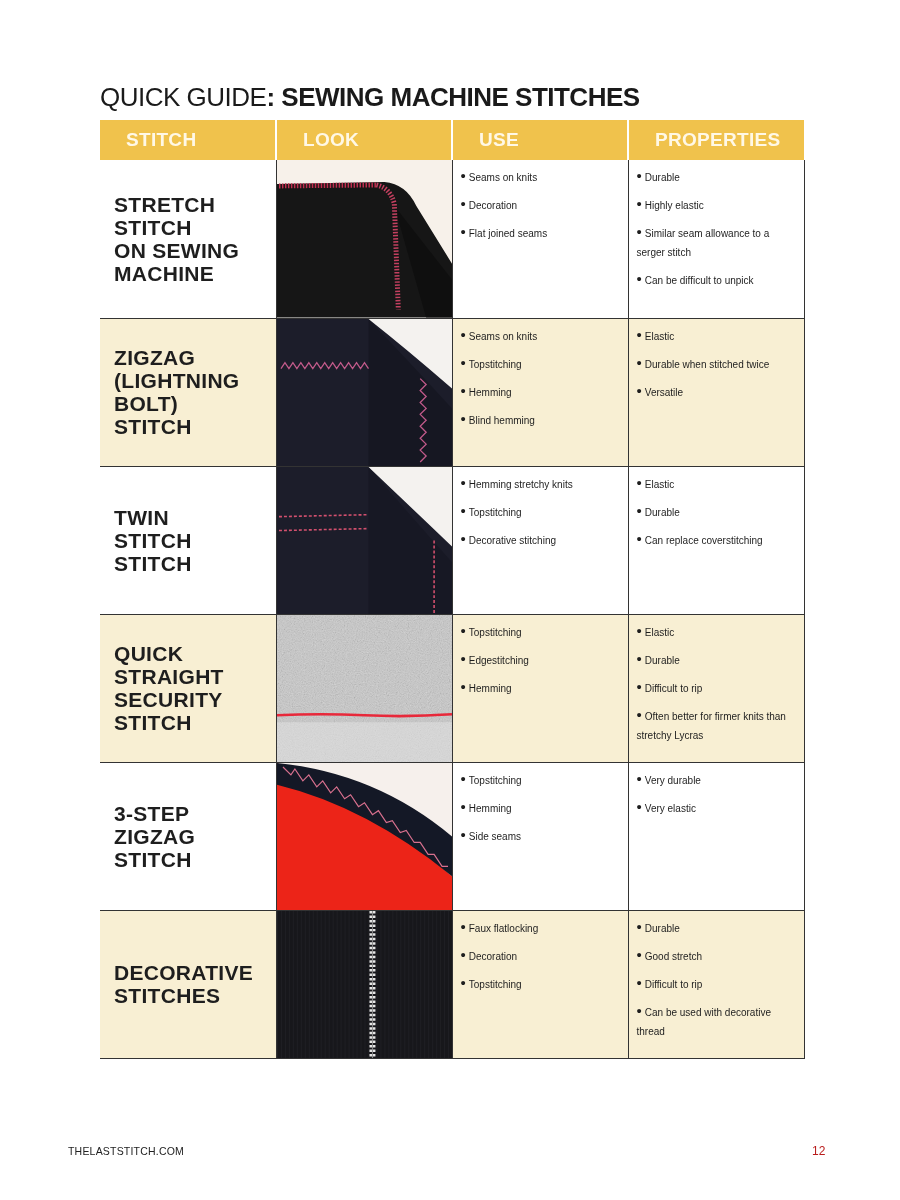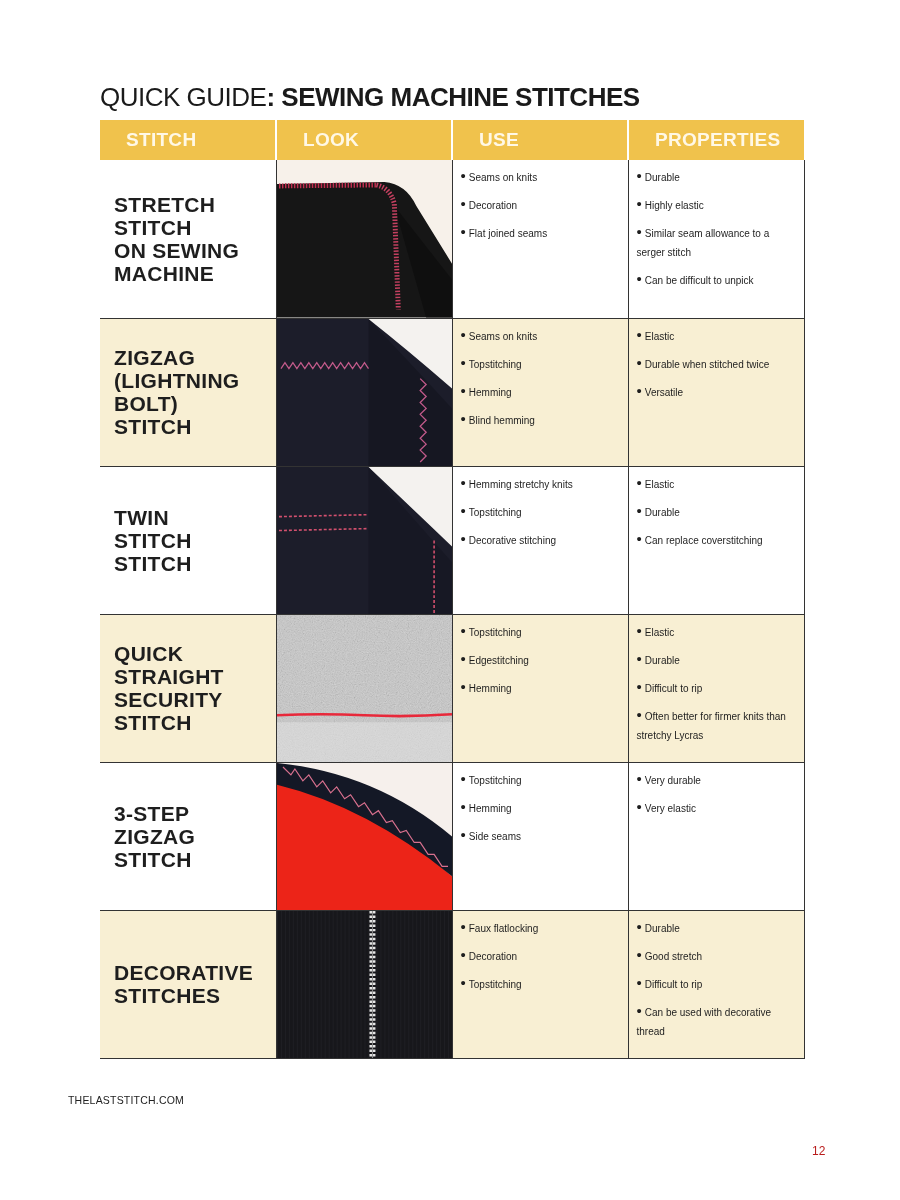--- a/index.html
+++ b/index.html
@@ -48,21 +48,21 @@
   tbody td.look { padding: 0; position: relative; overflow: hidden; }
   tbody td.list { padding: 6px 6px 4px 8px; }
   ul.bul { list-style: none; }
   ul.bul li { margin-bottom: 7px; position: relative; padding-left: 0; }
   ul.bul li::before { content: "\2022"; margin-right: 3px; font-size: 15px; }
 
   .swatch { position: absolute; inset: 0; }
   .swatch svg { width: 100%; height: 100%; display: block; }
 
   .footer-site {
-    position: absolute; left: 68px; top: 1094px;
+    position: absolute; left: 68px; top: 1145px;
     font-size: 10.5px; letter-spacing: 0.2px; color: #222;
   }
   .footer-page {
     position: absolute; left: 812px; top: 1144px; font-size: 12px; color: #b91c1c;
   }
 </style>
 </head>
 <body>
 
 <div class="title">

